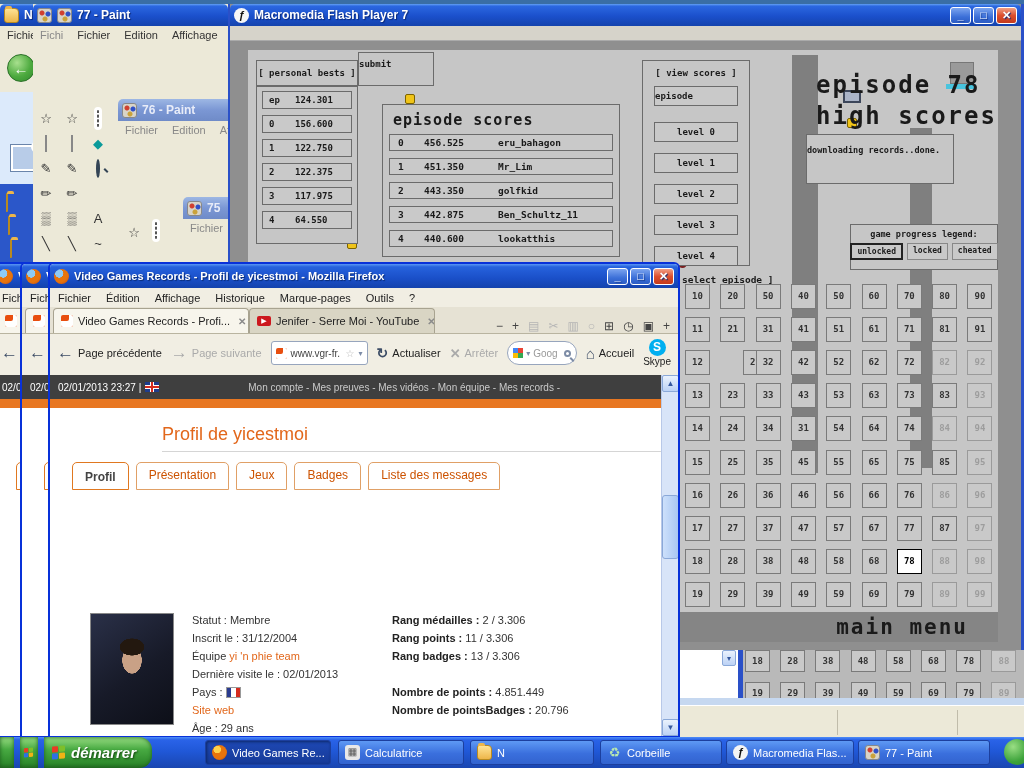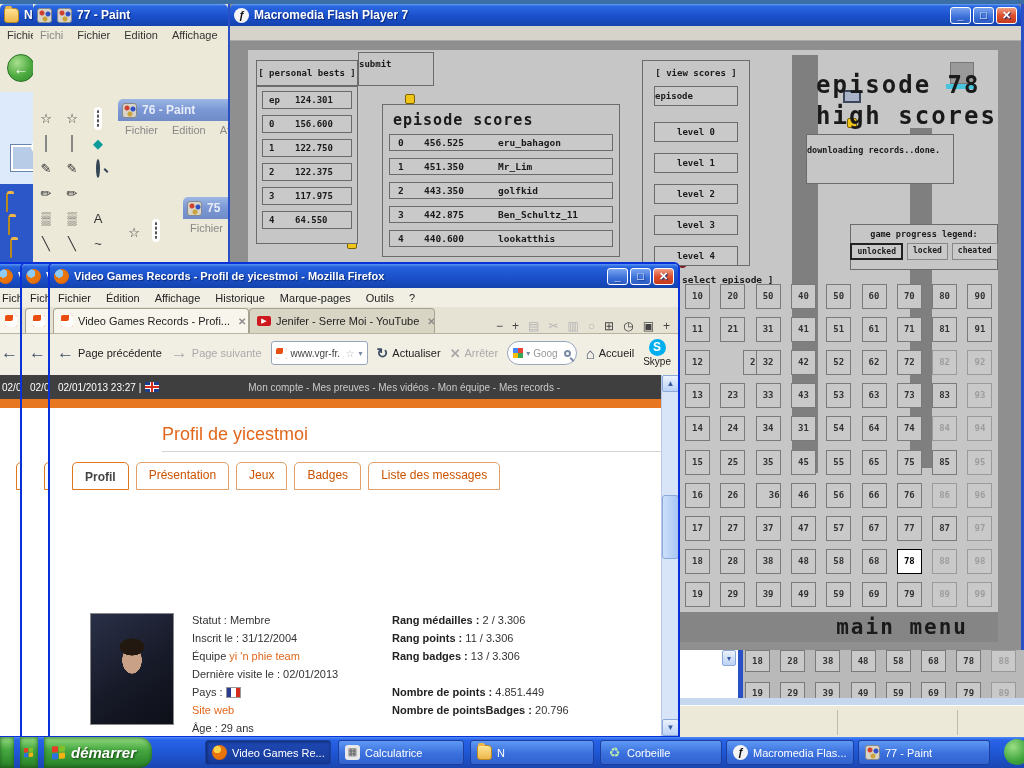--- a/index.html
+++ b/index.html
@@ -390,21 +390,21 @@
       <div class="gridcell" style="left: 490.3px; top: 445.5px;">25</div>
       <div class="gridcell" style="left: 525.6px; top: 445.5px;">35</div>
       <div class="gridcell" style="left: 560.9px; top: 445.5px;">45</div>
       <div class="gridcell" style="left: 596.2px; top: 445.5px;">55</div>
       <div class="gridcell" style="left: 631.5px; top: 445.5px;">65</div>
       <div class="gridcell" style="left: 666.8px; top: 445.5px;">75</div>
       <div class="gridcell" style="left: 702.1px; top: 445.5px;">85</div>
       <div class="gridcell locked" style="left: 737.4px; top: 445.5px;">95</div>
       <div class="gridcell" style="left: 455px; top: 478.6px;">16</div>
       <div class="gridcell" style="left: 490.3px; top: 478.6px;">26</div>
-      <div class="gridcell" style="left: 525.6px; top: 478.6px; text-align: right;">36</div>
+      <div class="gridcell" style="left: 525.6px; top: 478.6px;">36</div>
       <div class="gridcell" style="left: 560.9px; top: 478.6px;">46</div>
       <div class="gridcell" style="left: 596.2px; top: 478.6px;">56</div>
       <div class="gridcell" style="left: 631.5px; top: 478.6px;">66</div>
       <div class="gridcell" style="left: 666.8px; top: 478.6px;">76</div>
       <div class="gridcell locked" style="left: 702.1px; top: 478.6px;">86</div>
       <div class="gridcell locked" style="left: 737.4px; top: 478.6px;">96</div>
       <div class="gridcell" style="left: 455px; top: 511.7px;">17</div>
       <div class="gridcell" style="left: 490.3px; top: 511.7px;">27</div>
       <div class="gridcell" style="left: 525.6px; top: 511.7px;">37</div>
       <div class="gridcell" style="left: 560.9px; top: 511.7px;">47</div>

